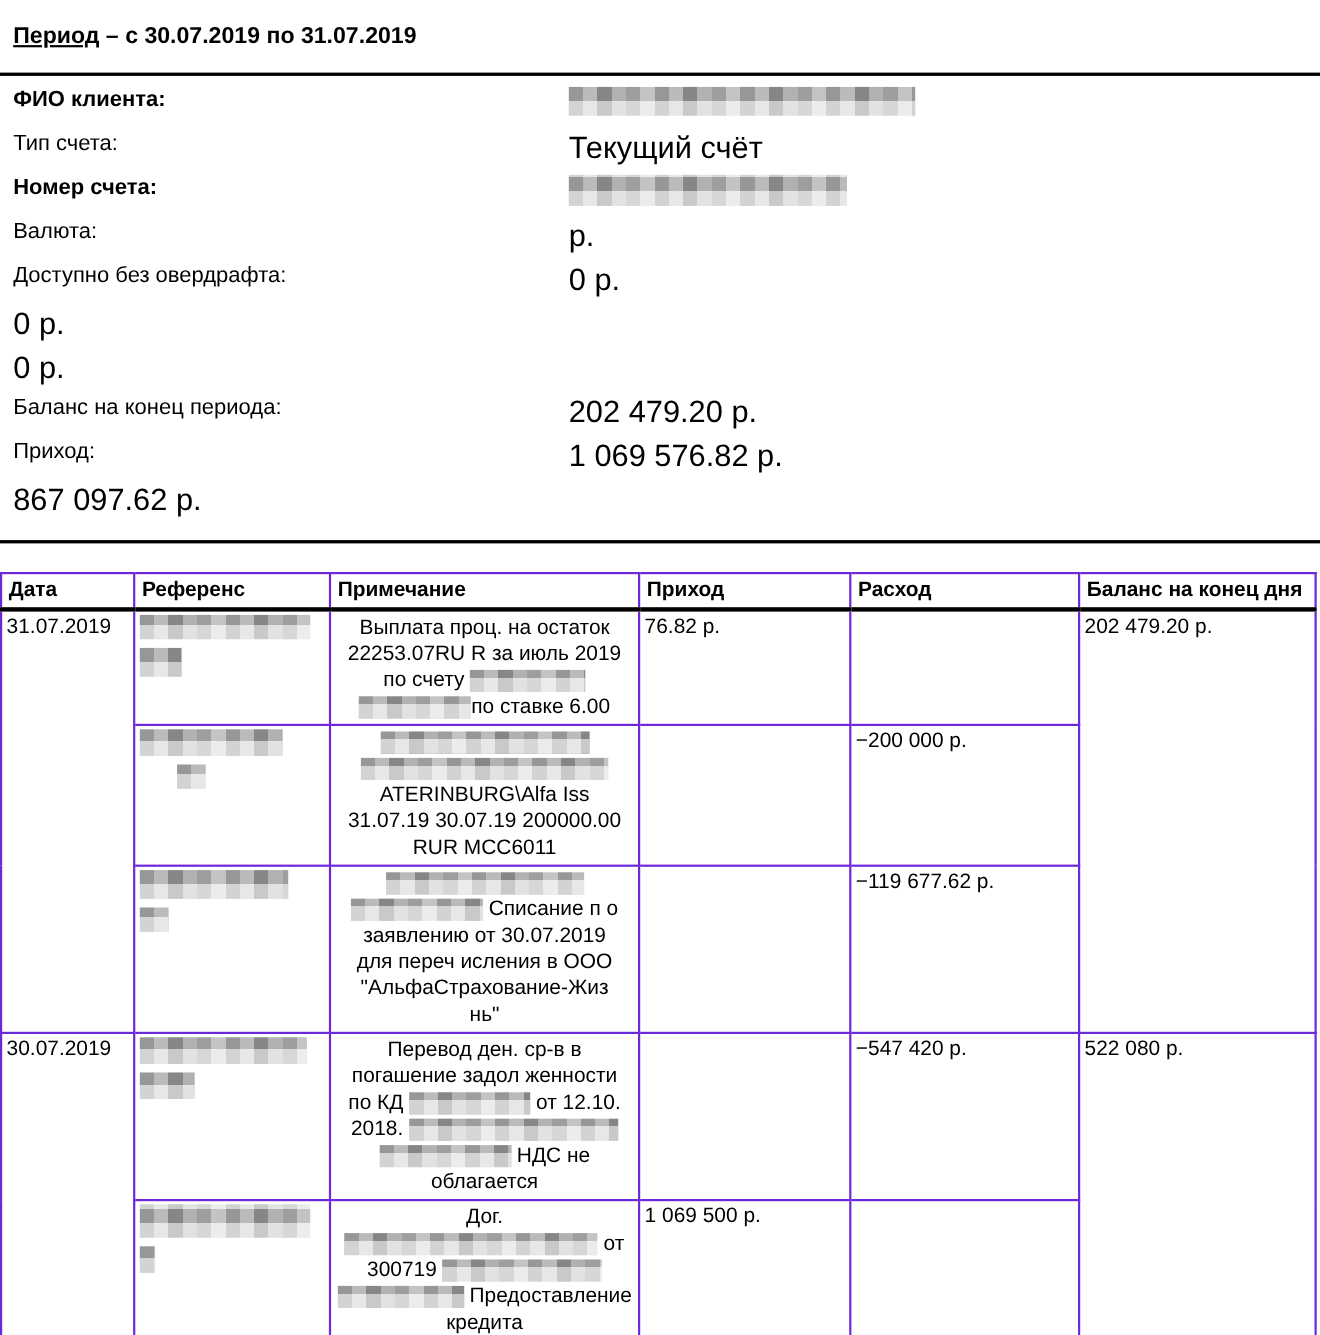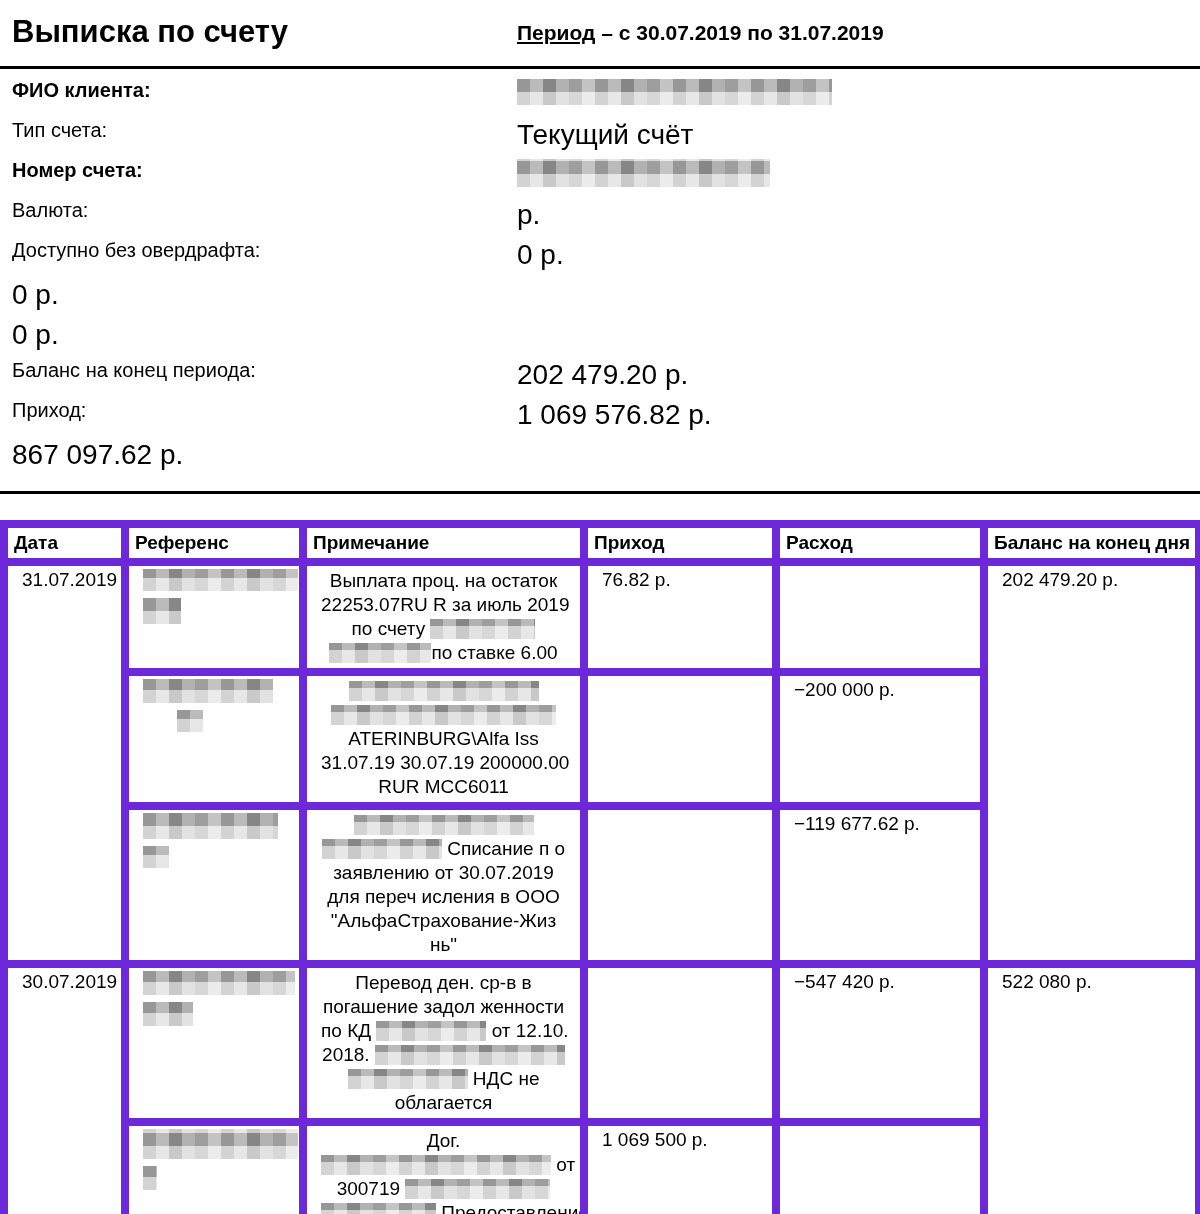--- a/index.html
+++ b/index.html
@@ -26,44 +26,43 @@
   .redact {
     display: inline-block;
     background:
       repeating-linear-gradient(0deg, rgba(255,255,255,.52) 0 13px, rgba(90,90,90,.16) 13px 26px),
       repeating-linear-gradient(90deg, #a3a3a3 0 13px, #cdcdcd 13px 26px, #8f8f8f 26px 39px, #c2c2c2 39px 52px, #ababab 52px 65px, #d8d8d8 65px 78px);
   }
   .inl { height: 20px; vertical-align: bottom; margin-bottom: 2px; }
 
   
   table.tx { border-collapse: collapse; table-layout: fixed; width: 1195px; margin-top: 26px; }
-  table.tx th, table.tx td { border: 8px solid #6d28d9; }
+  table.tx th, table.tx td { border: 2px solid #6d28d9; }
   table.tx th {
     font-size: 19px; font-weight: bold; text-align: left;
     padding: 4px 6px; white-space: nowrap; border-bottom: 4px solid #000;
     overflow: hidden;
   }
-  table.tx td { font-size: 19px; padding: 3px 14px; vertical-align: top; overflow: hidden; }
+  table.tx td { font-size: 19px; padding: 3px 4px; vertical-align: top; overflow: hidden; }
   td.note { }
   td.note .nl { line-height: 24px; white-space: nowrap; text-align: center; }
   td.ref { vertical-align: middle; }
   td.money { vertical-align: middle; white-space: nowrap; }
   td.date-cell, td.bal-cell { vertical-align: top; white-space: nowrap; }
   td.pad-d1 { padding-top: 40px; }
   td.pad-d2 { padding-top: 62px; }
   tr.last td { border-bottom: 0; padding-bottom: 40px; }
   .ref-redact .rr-sub { display: block; }
 </style>
 </head>
 <body>
 
 <div class="page">
 
   <div class="doc-header">
-    <h1 class="doc-title">Выписка по счету</h1>
     <div class="period"><span class="period-label">Период</span><span> – с 30.07.2019 по 31.07.2019</span></div>
   </div>
 
   <div class="rule"></div>
 
   <div class="info">
     <div class="info-row">
       <div class="info-label bold">ФИО клиента:</div>
       <div class="info-value"><span class="redact" style="width:315px;height:26px"></span></div>
     </div>

